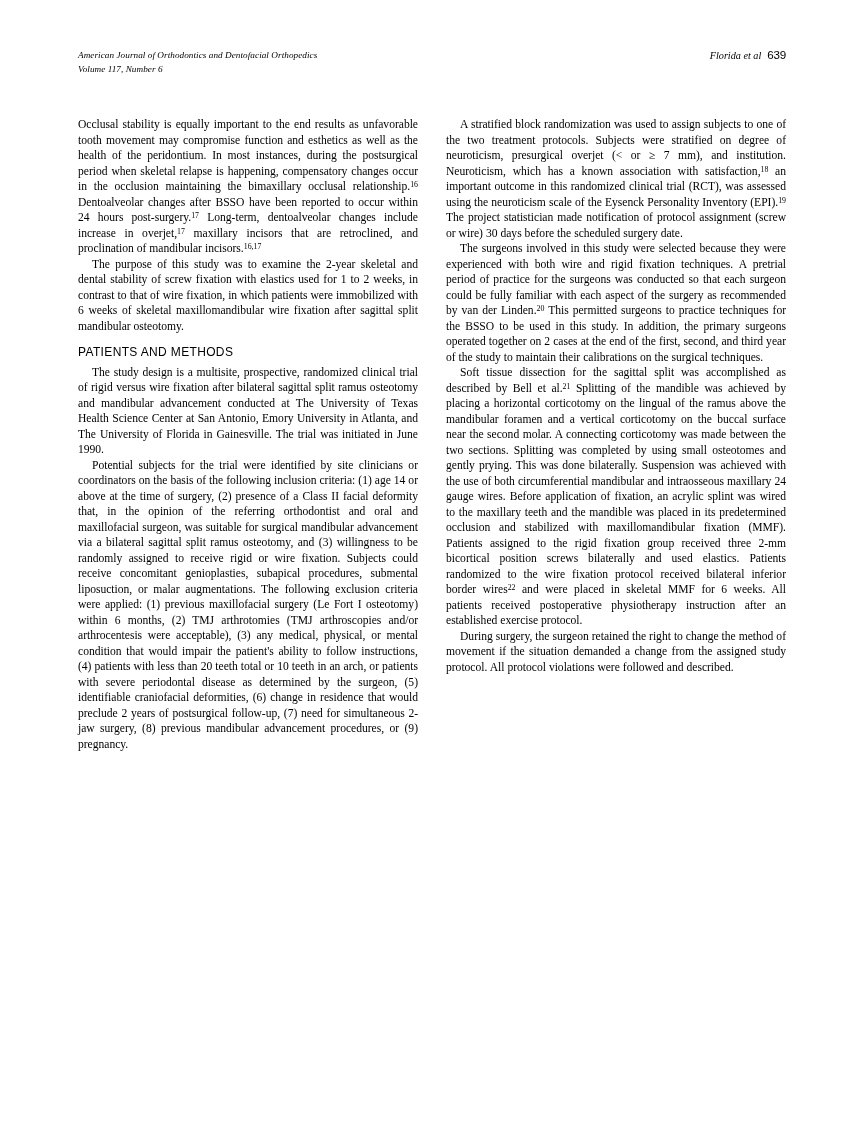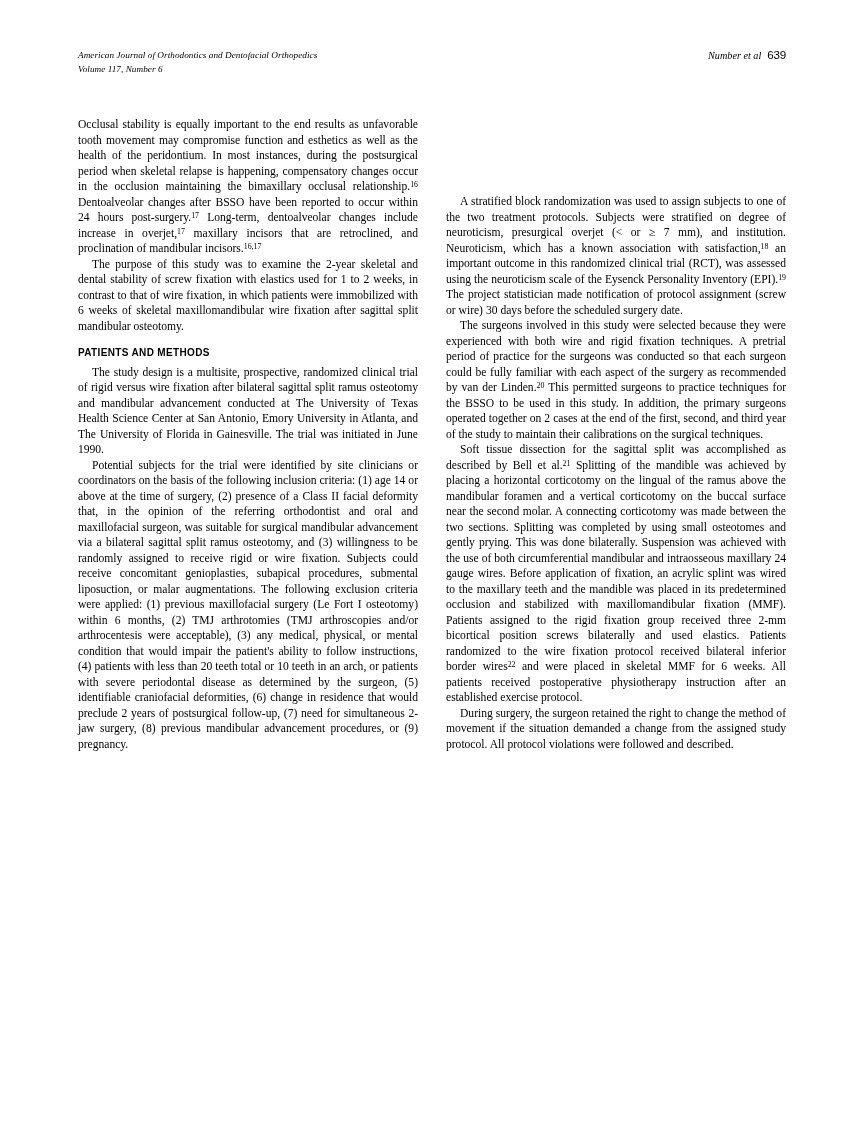--- a/index.html
+++ b/index.html
@@ -63,21 +63,20 @@
   }
 
   
   .columns {
     position: absolute;
     left: 78px;
     top: 117px;
     width: 708px;
     display: flex;
     gap: 28px;
-    align-items: flex-end;
   }
   .col {
     width: 340px;
   }
 
   p.body {
     margin: 0;
     font-size: 11.6px;
     line-height: 15.5px;
     text-align: justify;
@@ -91,42 +90,42 @@
   }
   sup {
     font-size: 0.68em;
     vertical-align: 0.42em;
     line-height: 0;
   }
 
   h2.section-head {
     margin: 0;
     font-family: "Liberation Sans", "DejaVu Sans", sans-serif;
-    font-weight: bold;
-    font-size: 10px;
+    font-weight: normal;
+    font-size: 12px;
     line-height: 15.5px;
     letter-spacing: 0.35px;
     text-align: left;
     text-indent: 0;
   }
   .gap-before-head { height: 11px; }
   .gap-after-head  { height: 4px; }
 </style>
 </head>
 <body>
 
 <div class="page">
 
   <div class="running-head">
     <div class="rh-left">
       <div class="rh-line1">American Journal of Orthodontics and Dentofacial Orthopedics</div>
       <div class="rh-line2">Volume 117, Number 6</div>
     </div>
     <div class="rh-right">
-      <span class="authors">Number et al</span>
+      <span class="authors">Florida et al</span>
       <span class="pageno">639</span>
     </div>
   </div>
 
   <div class="columns">
 
     <div class="col">
 
       <p class="body noindent"><span>Occlusal stability is equally important to the end results as unfavorable tooth movement may compromise function and esthetics as well as the health of the peridontium. In most instances, during the postsurgical period when skeletal relapse is happening, compensatory changes occur in the occlusion maintaining the bimaxillary occlusal relationship.</span><sup>16</sup><span> Dentoalveolar changes after BSSO have been reported to occur within 24 hours post-surgery.</span><sup>17</sup><span> Long-term, dentoalveolar changes include increase in overjet,</span><sup>17</sup><span> maxillary incisors that are retroclined, and proclination of mandibular incisors.</span><sup>16,17</sup></p>
 

